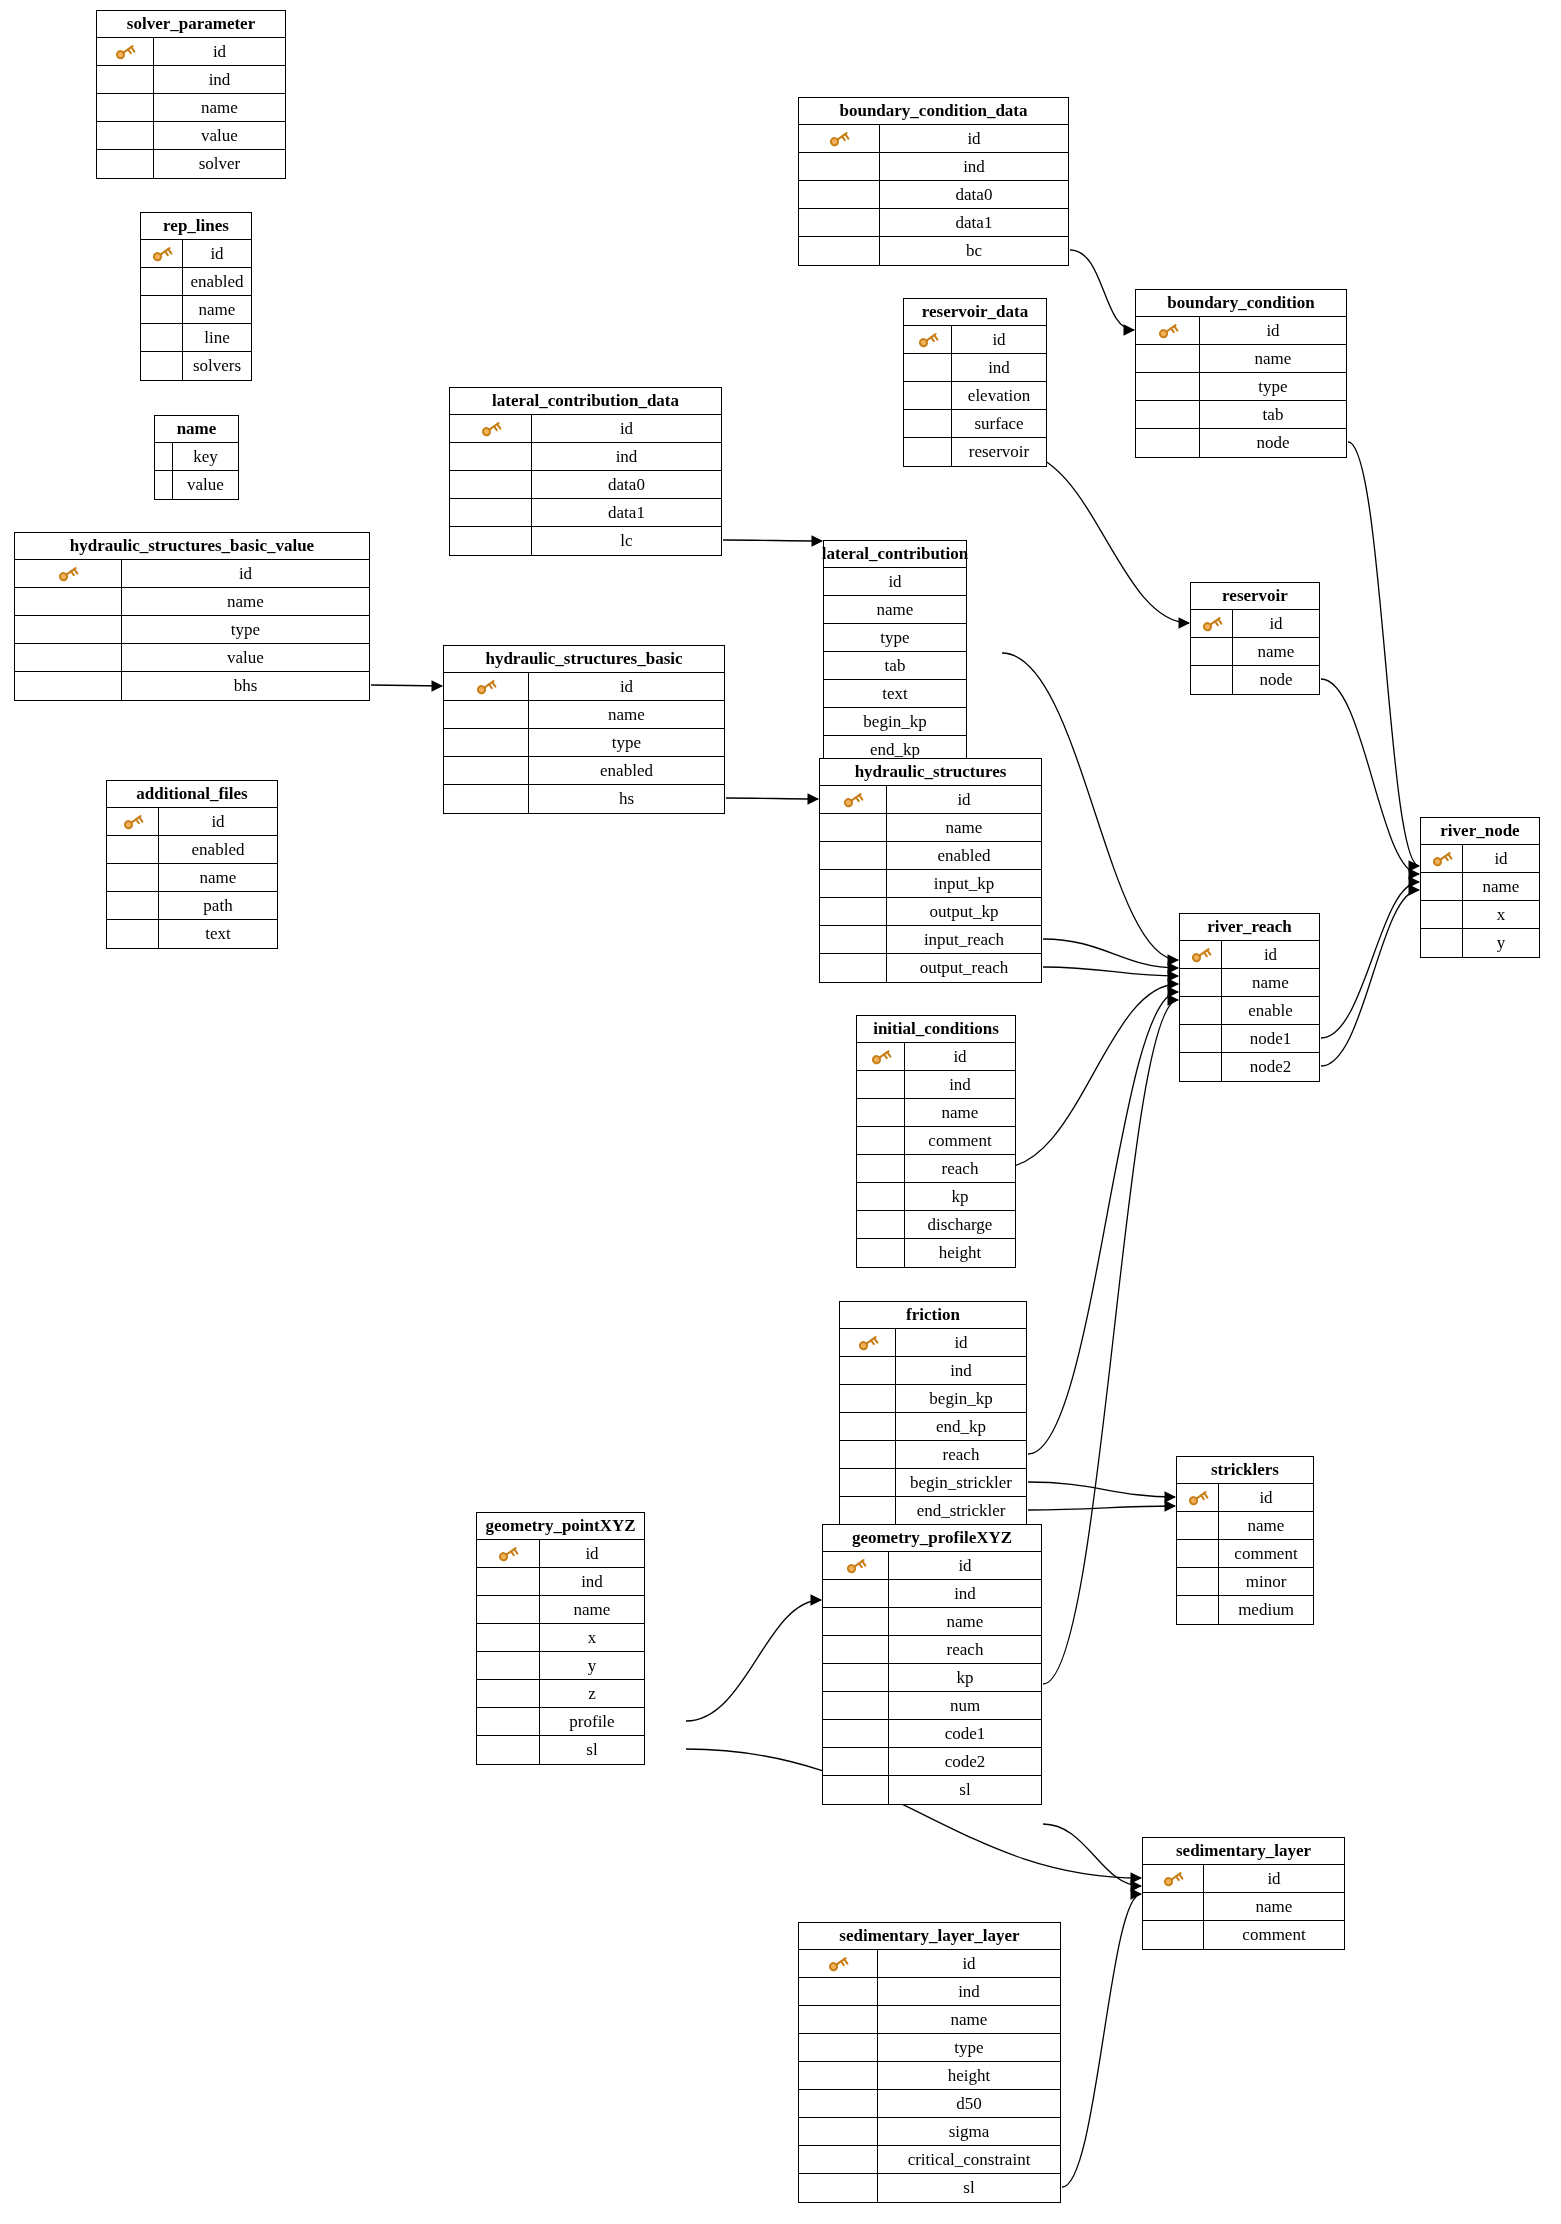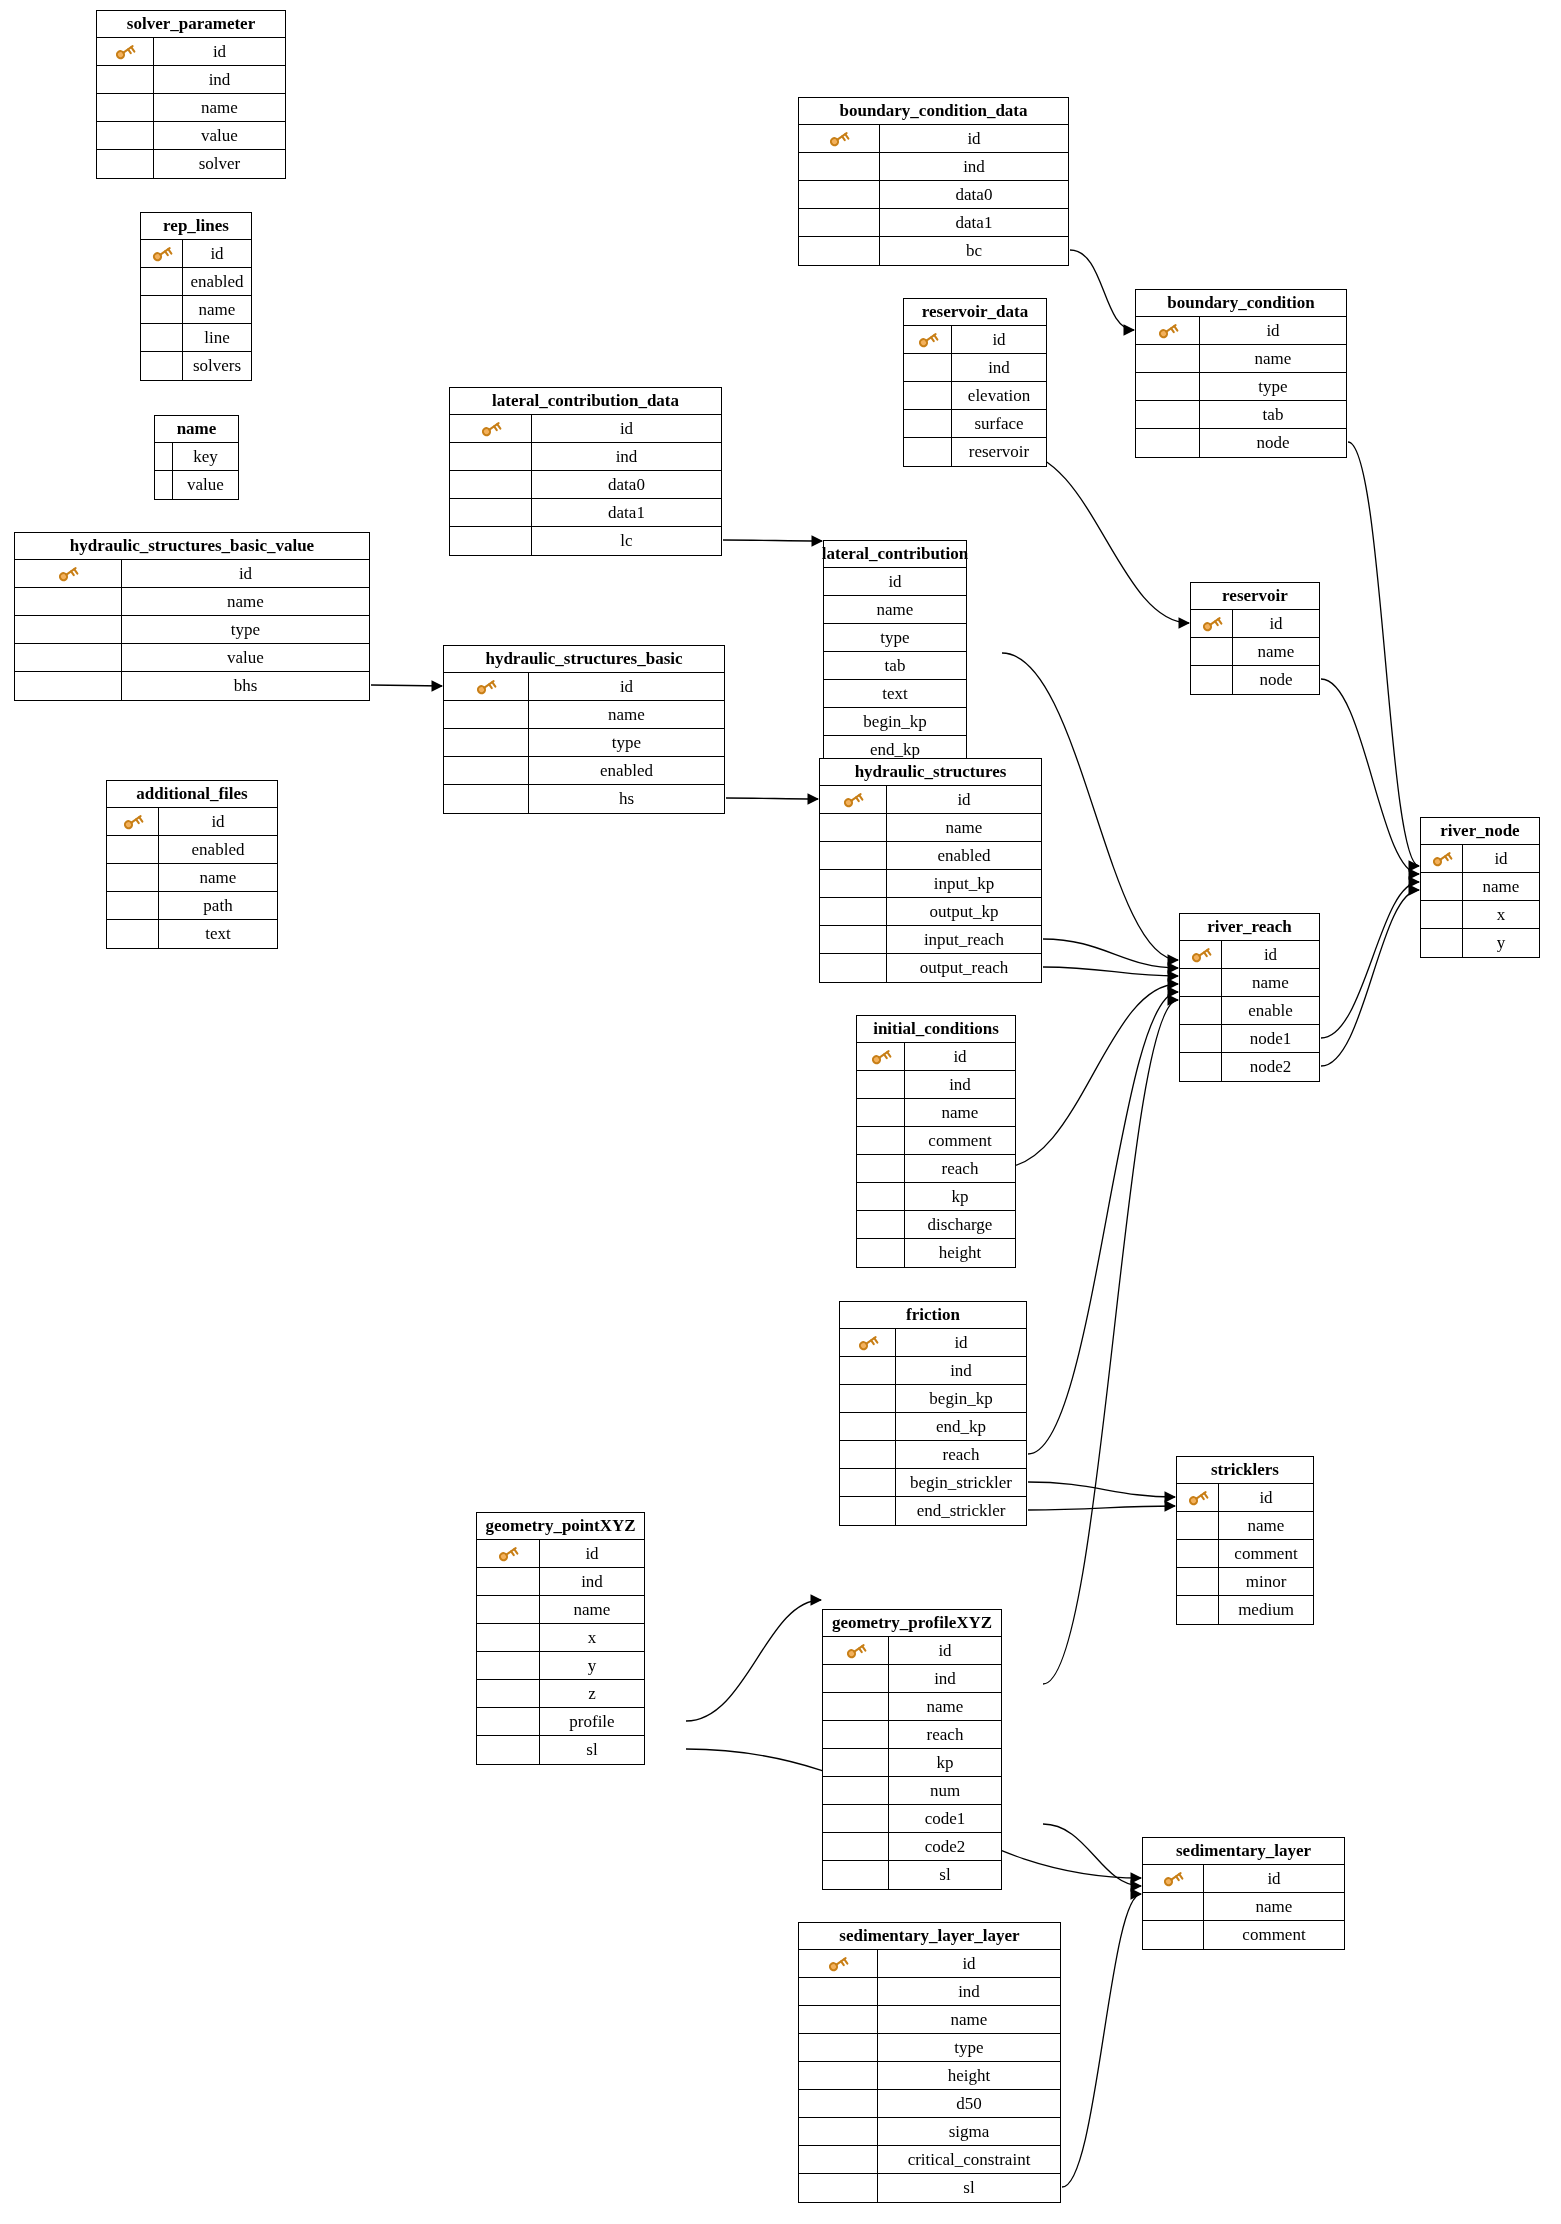--- a/index.html
+++ b/index.html
@@ -534,21 +534,21 @@
       </div>
       <div class="entity-row">
         <span class="key-cell" style="width: 63px;"></span>
         <span class="field-cell">profile</span>
       </div>
       <div class="entity-row">
         <span class="key-cell" style="width: 63px;"></span>
         <span class="field-cell">sl</span>
       </div>
     </div>
-    <div class="entity" style="left: 822px; top: 1609px; width: 180px;">
+    <div class="entity" style="left: 822px; top: 1524px; width: 220px;">
       <div class="entity-title">geometry_profileXYZ</div>
       <div class="entity-row">
         <span class="key-cell" style="width: 66px;">
           <svg class="key-glyph" width="22" height="17" viewBox="0 0 26 18">
             <g stroke="#c87f17" stroke-width="2.4" fill="none" stroke-linecap="round">
               <circle cx="6.5" cy="9" r="4.2" fill="#f3b15c"></circle>
               <line x1="10.7" y1="9" x2="24" y2="9"></line>
               <line x1="17.5" y1="9" x2="17.5" y2="14.5"></line>
               <line x1="22" y1="9" x2="22" y2="15.5"></line>
             </g>

